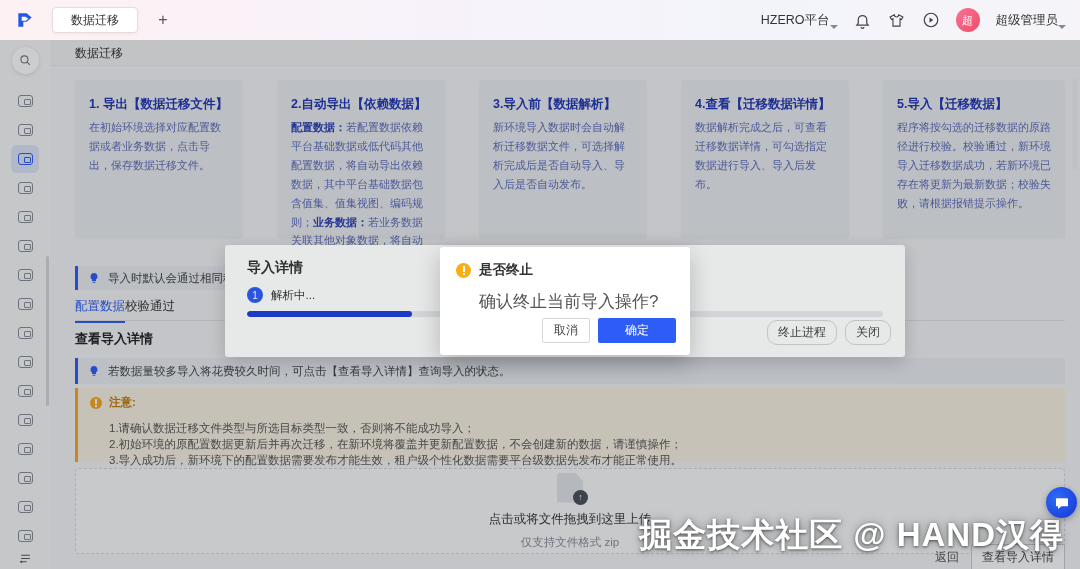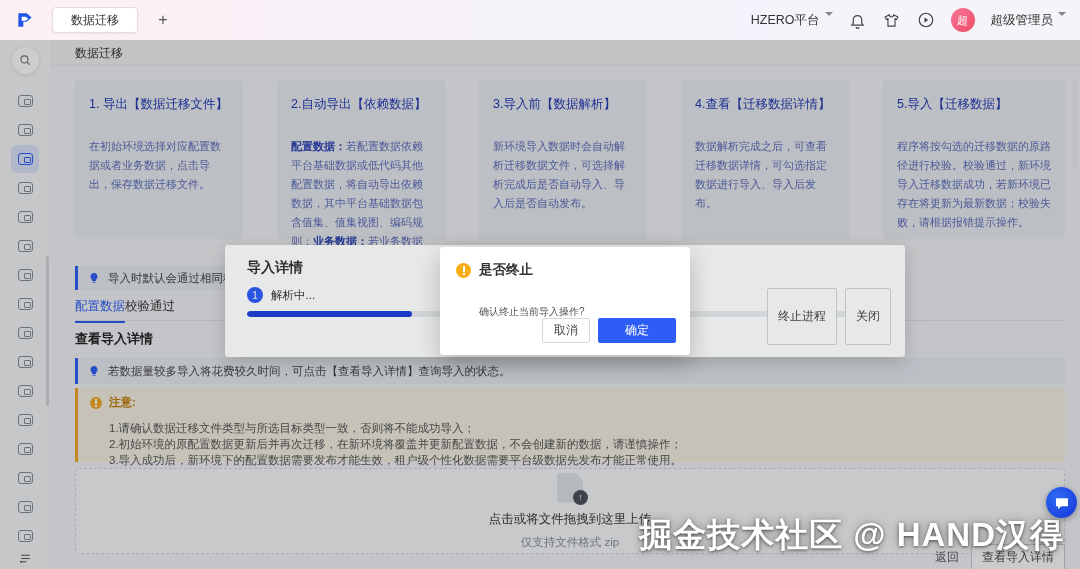--- a/index.html
+++ b/index.html
@@ -10,21 +10,21 @@
   
   .topbar{position:absolute;top:0;left:0;width:1080px;height:40px;z-index:10;
     background:linear-gradient(90deg,#fdf1f3 0%,#f8f2fa 35%,#f3f4fb 70%,#f6f4f8 100%);
     display:flex;align-items:center;padding:0 14px}
   .logo{width:22px;height:22px;margin-right:16px;display:flex;align-items:center;justify-content:center}
   .tab-chip{height:26px;min-width:86px;background:#fff;border:1px solid #ecd9de;border-radius:4px;
     display:flex;align-items:center;justify-content:center;font-size:12px;color:#333;padding:0 14px;box-shadow:0 1px 3px rgba(0,0,0,.05)}
   .tab-plus{width:22px;height:22px;margin-left:14px;display:flex;align-items:center;justify-content:center;
     color:#555;font-size:16px;border-radius:4px;cursor:pointer}
   .topbar-right{margin-left:auto;display:flex;align-items:center;gap:16px}
-  .tb-label{font-size:12.5px;color:#333;display:flex;align-items:flex-start;gap:5px}
+  .tb-label{font-size:12.5px;color:#333;display:flex;align-items:flex-end;}
   .caret{width:0;height:0;border-left:4px solid transparent;border-right:4px solid transparent;border-top:4px solid #888}
   .tb-icon{width:18px;height:18px;color:#444;display:flex;align-items:center;justify-content:center;cursor:pointer}
   .avatar{width:24px;height:24px;border-radius:50%;background:linear-gradient(135deg,#f77496,#ee4d68);
     color:#fff;font-size:11px;display:flex;align-items:center;justify-content:center}
 
   
   .sidebar{position:absolute;left:0;top:40px;width:50px;height:529px;background:#f7f8f9;z-index:5}
   .search-fab{position:absolute;left:12px;top:7px;width:27px;height:27px;border-radius:50%;background:#fff;
     box-shadow:0 1px 4px rgba(0,0,0,.12);display:flex;align-items:center;justify-content:center;color:#777}
   .icon-rail{position:absolute;left:0;top:44px;width:50px;padding-top:3px}
@@ -38,21 +38,21 @@
   .side-bottom{position:absolute;left:0;bottom:4px;width:50px;display:flex;justify-content:center;color:#555}
   .side-scroll{position:absolute;right:1px;top:216px;width:3px;height:150px;border-radius:2px;background:#d6d7d9}
 
   
   .page-title-bar{position:absolute;left:50px;top:40px;width:1030px;height:26px;background:#f3f3f4;
     display:flex;align-items:center;padding-left:25px;font-size:12px;color:#333;box-shadow:inset 0 -1px 0 #e8e8ea}
   .content{position:absolute;left:50px;top:66px;width:1030px;height:503px;background:#f5f6f8}
 
   
   .card{position:absolute;top:14px;width:168px;height:158px;background:#eceef2;border-radius:4px;padding:16px 14px;box-shadow:0 1px 2px rgba(0,0,0,.04)}
-  .card h3{font-size:12.5px;color:#2136b4;margin-bottom:24px;font-weight:normal}
+  .card h3{font-size:12.5px;color:#2136b4;margin-bottom:5px;font-weight:bold}
   .card p{font-size:11px;color:#5d6cbc;line-height:1.72}
   .card b{color:#2c41b8}
   .flow-arrows{position:absolute;top:88px;display:flex;gap:3px;align-items:center}
   .tri{width:0;height:0;border-left:6px solid #2136b4;border-top:4px solid transparent;border-bottom:4px solid transparent}
   .tri:nth-child(1){opacity:.4}.tri:nth-child(2){opacity:.7}
 
   
   .tip{position:absolute;height:24px;background:#eceff5;border-left:3px solid #2d5cf6;display:flex;align-items:center;
     gap:8px;padding:0 10px;font-size:11.5px;color:#444;overflow:hidden;white-space:nowrap}
   .tip .bulb{color:#2d5cf6;flex:0 0 auto;display:flex}
@@ -98,30 +98,30 @@
   .panel{position:absolute;left:225px;top:245px;width:680px;height:112px;background:#fff;border-radius:3px;
     box-shadow:0 5px 18px rgba(0,0,0,.18);z-index:50;padding:14px 22px}
   .panel h2{font-size:14px;font-weight:bold;color:#333}
   .step-row{display:flex;align-items:center;gap:8px;margin-top:10px}
   .step-circle{width:16px;height:16px;border-radius:50%;background:#2d5cf6;color:#fff;font-size:10px;
     display:flex;align-items:center;justify-content:center}
   .step-label{font-size:11.5px;color:#333}
   .progress{margin-top:8px;width:636px;height:6px;border-radius:3px;background:#e9ebee;overflow:hidden}
   .progress .fill{height:100%;border-radius:3px;background:#1d3fd8;width:26%}
   .panel-btns{position:absolute;right:14px;bottom:12px;display:flex;gap:8px}
-  .p-btn{font-size:12px;color:#444;border:1px solid #d4d7dc;background:#fff;border-radius:2px;padding:19px 10px;cursor:pointer}
+  .p-btn{font-size:12px;color:#444;border:1px solid #d4d7dc;background:#fff;border-radius:10px;padding:3px 10px;cursor:pointer}
 
   .modal{position:absolute;left:440px;top:247px;width:250px;height:108px;background:#fff;border-radius:3px;
     box-shadow:0 8px 24px rgba(0,0,0,.22);z-index:70;padding:14px 16px}
   .m-head{display:flex;align-items:center;gap:8px}
   .warn-dot{width:15px;height:15px;border-radius:50%;background:#faad14;position:relative;flex:0 0 auto}
   .warn-dot:after{content:"";position:absolute;left:6.5px;top:3px;width:2px;height:6px;background:#fff}
   .warn-dot:before{content:"";position:absolute;left:6.5px;top:10.5px;width:2px;height:2px;background:#fff}
   .m-title{font-size:13.5px;font-weight:bold;color:#333}
-  .m-body{font-size:10px;color:#555;margin:26px 0 0 23px}
+  .m-body{font-size:17px;color:#555;margin:11px 0 0 23px}
   .m-btns{position:absolute;right:14px;bottom:12px;display:flex;gap:8px}
   .m-cancel{font-size:12px;color:#444;border:1px solid #d4d7dc;background:#fff;border-radius:2px;padding:3px 11px;cursor:pointer}
   .m-ok{font-size:12px;color:#fff;border:none;background:#2d5cf6;border-radius:2px;padding:3px 27px;cursor:pointer}
 
   
   .page-scrollbar{position:absolute;right:2px;top:44px;width:6px;height:520px;z-index:80}
   .page-scrollbar .thumb{position:absolute;top:34px;left:0;width:6px;height:92px;border-radius:3px;background:#bfc1c5}
   .watermark{position:absolute;right:16px;bottom:11px;z-index:90;font-size:33px;font-weight:bold;color:#fff;
     letter-spacing:1px;text-shadow:0 1px 3px rgba(0,0,0,.55),0 0 10px rgba(0,0,0,.35);white-space:nowrap}
   .float-btn{position:absolute;left:1046px;top:487px;width:31px;height:31px;border-radius:50%;z-index:95;cursor:pointer;

